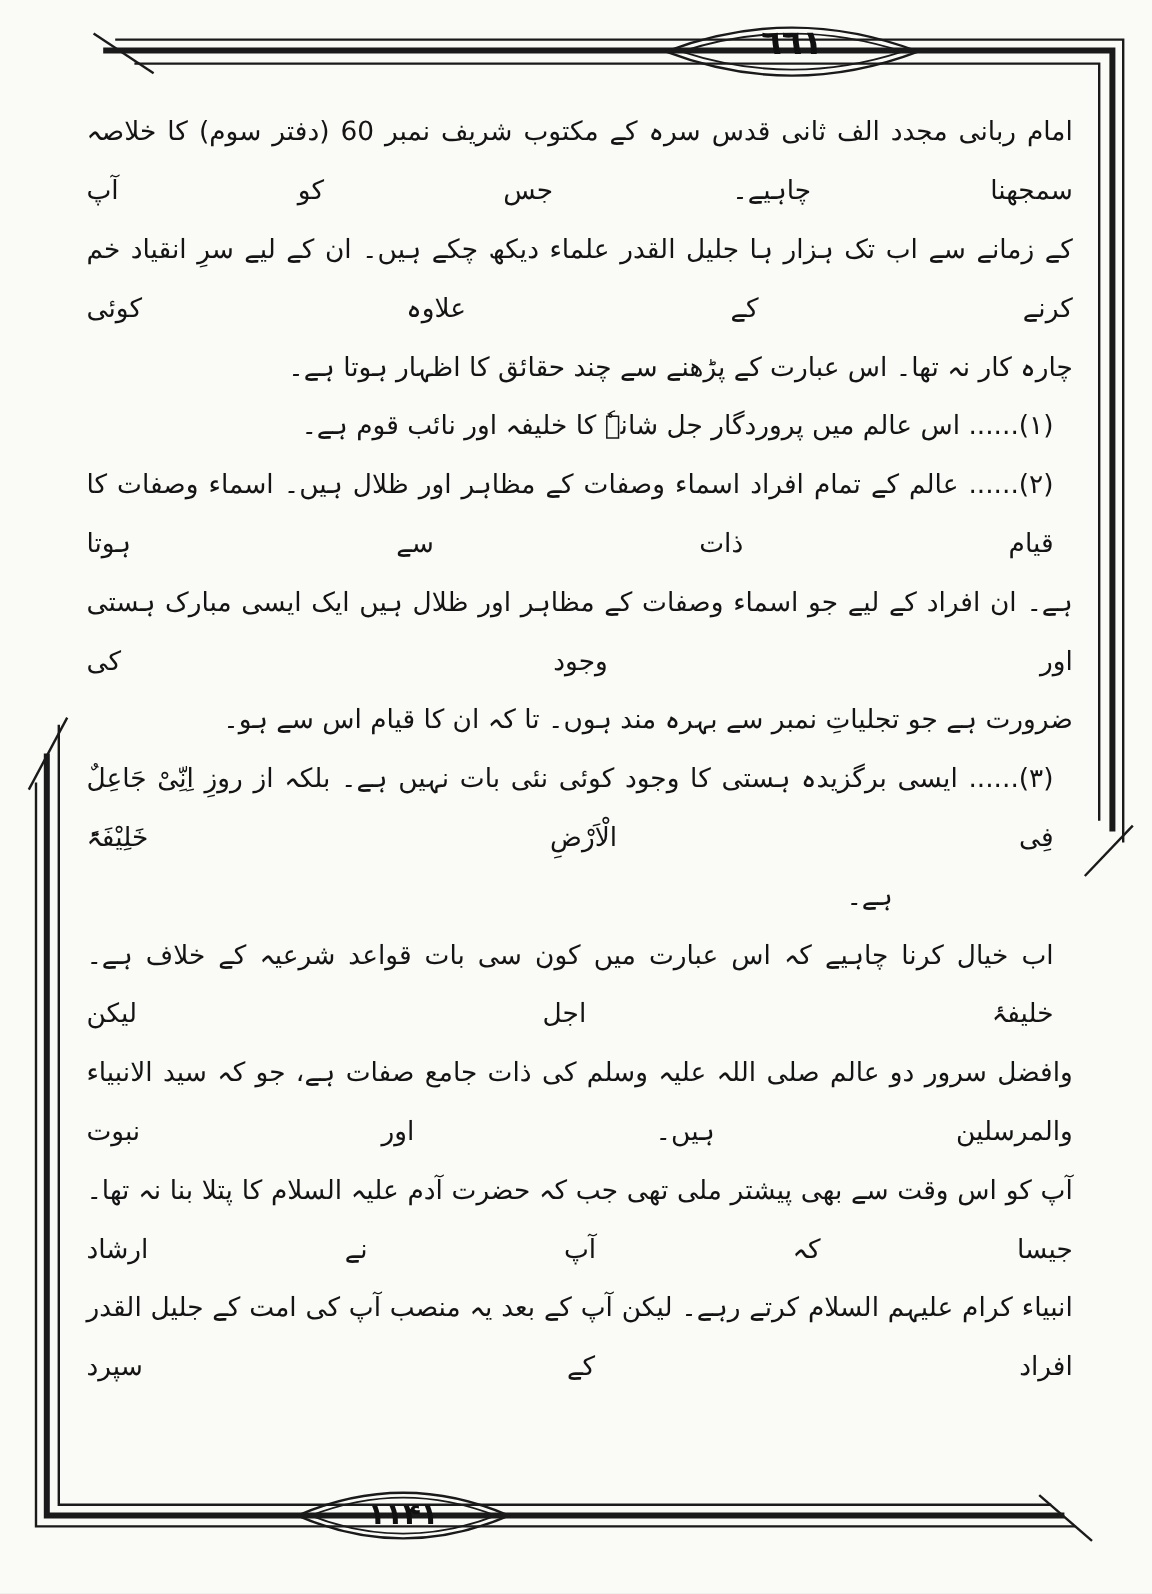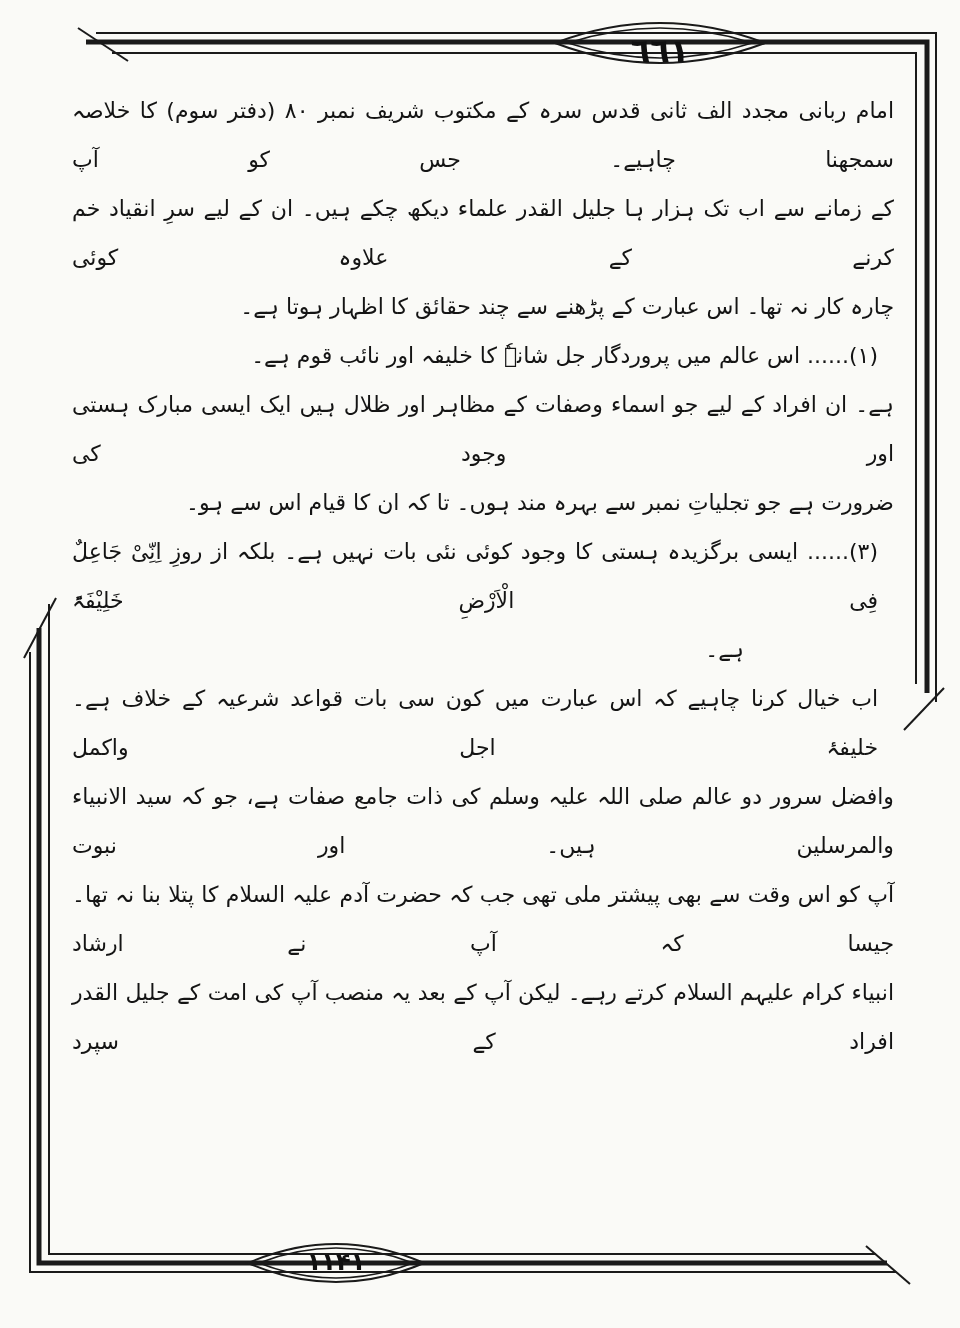--- a/index.html
+++ b/index.html
@@ -18,21 +18,21 @@
   }
   .border-art path,.border-art line{stroke:#1a1a1a;fill:none;}
   .lens-fill{fill:#fafaf7;}
   .pagenum{
     position:absolute;
     display:flex;align-items:center;justify-content:center;
     font-weight:bold;
     letter-spacing:2px;
     color:#101010;
   }
-  .pagenum.top{left:560px;top:32px;width:200px;height:38px;font-size:32px;}
+  .pagenum.top{left:560px;top:16px;width:200px;height:38px;font-size:28px;}
   .pagenum.bottom{left:251px;top:1243px;width:170px;height:38px;font-size:24px;}
   .text-block{
     position:absolute;
     top:86px;right:66px;left:72px;
     direction:rtl;
     font-size:22px;
     line-height:49px;
   }
   .line{
     text-align:justify;
@@ -69,28 +69,29 @@
     <path d="M 568 43 Q 660 13 752 43 Q 660 73 568 43 Z" stroke-width="1.5"></path>
 
     <path class="lens-fill" d="M 248 1263 Q 336 1225 424 1263 Q 336 1301 248 1263 Z" stroke-width="2"></path>
     <path d="M 259 1263 Q 336 1233 413 1263 Q 336 1293 259 1263 Z" stroke-width="1.5"></path>
   </svg>
 
   <div class="pagenum top">٦٦١</div>
   <div class="pagenum bottom">۱۱۴۱</div>
 
   <div class="text-block">
-    <div class="line">امام ربانی مجدد الف ثانی قدس سرہ کے مکتوب شریف نمبر ۸۰ (دفتر سوم) کا خلاصہ سمجھنا چاہیے۔ جس کو آپ</div>
+    <div class="line">امام ربانی مجدد الف ثانی قدس سرہ کے مکتوب شریف نمبر 60 (دفتر سوم) کا خلاصہ سمجھنا چاہیے۔ جس کو آپ</div>
     <div class="line">کے زمانے سے اب تک ہزار ہا جلیل القدر علماء دیکھ چکے ہیں۔ ان کے لیے سرِ انقیاد خم کرنے کے علاوہ کوئی</div>
     <div class="line short">چارہ کار نہ تھا۔ اس عبارت کے پڑھنے سے چند حقائق کا اظہار ہوتا ہے۔</div>
     <div class="line short indent-sm">(۱)...... اس عالم میں پروردگار جل شانہٗ کا خلیفہ اور نائب قوم ہے۔</div>
+    <div class="line indent-sm">(۲)...... عالم کے تمام افراد اسماء وصفات کے مظاہر اور ظلال ہیں۔ اسماء وصفات کا قیام ذات سے ہوتا</div>
     <div class="line">ہے۔ ان افراد کے لیے جو اسماء وصفات کے مظاہر اور ظلال ہیں ایک ایسی مبارک ہستی اور وجود کی</div>
     <div class="line short">ضرورت ہے جو تجلیاتِ نمبر سے بہرہ مند ہوں۔ تا کہ ان کا قیام اس سے ہو۔</div>
     <div class="line indent-sm">(۳)...... ایسی برگزیدہ ہستی کا وجود کوئی نئی بات نہیں ہے۔ بلکہ از روزِ اِنِّیْ جَاعِلٌ فِی الْاَرْضِ خَلِیْفَۃً</div>
     <div class="line short indent-lg">ہے۔</div>
-    <div class="line indent-sm">اب خیال کرنا چاہیے کہ اس عبارت میں کون سی بات قواعد شرعیہ کے خلاف ہے۔ خلیفۂ اجل واکمل</div>
+    <div class="line indent-sm">اب خیال کرنا چاہیے کہ اس عبارت میں کون سی بات قواعد شرعیہ کے خلاف ہے۔ خلیفۂ اجل لیکن</div>
     <div class="line">وافضل سرور دو عالم صلی اللہ علیہ وسلم کی ذات جامع صفات ہے، جو کہ سید الانبیاء والمرسلین ہیں۔ اور نبوت</div>
     <div class="line">آپ کو اس وقت سے بھی پیشتر ملی تھی جب کہ حضرت آدم علیہ السلام کا پتلا بنا نہ تھا۔ جیسا کہ آپ نے ارشاد</div>
     <div class="line">انبیاء کرام علیہم السلام کرتے رہے۔ لیکن آپ کے بعد یہ منصب آپ کی امت کے جلیل القدر افراد کے سپرد</div>
 
   </div>
 
 </div>
 
 </body></html>

